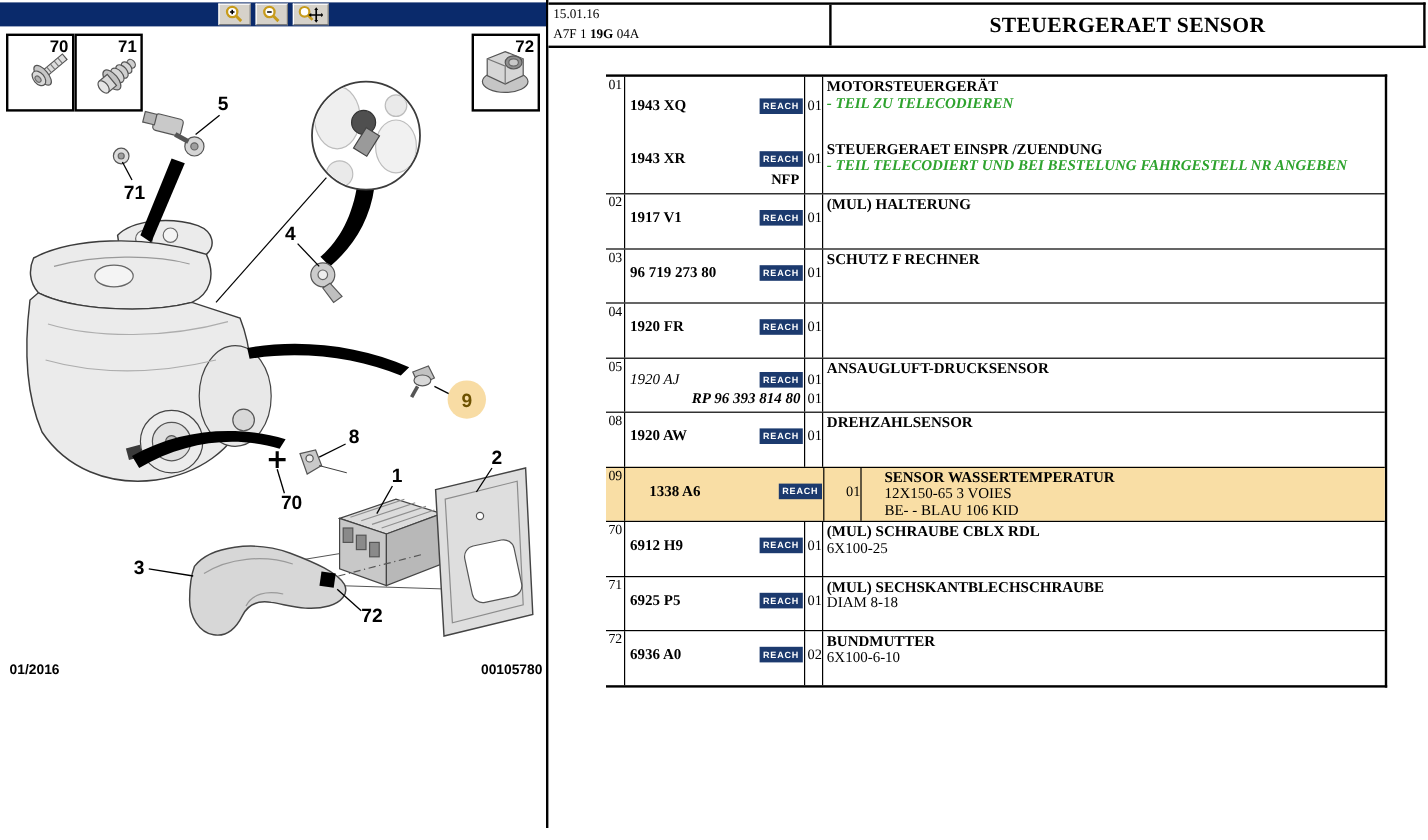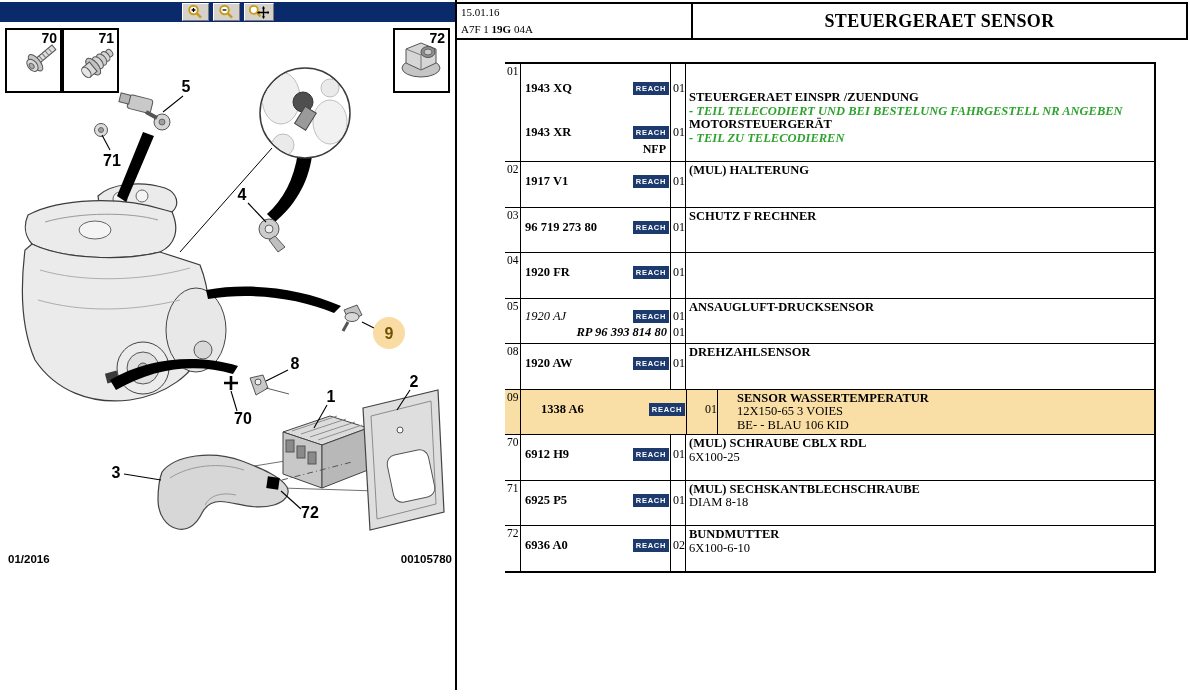--- a/index.html
+++ b/index.html
@@ -291,28 +291,28 @@
             <div class="pn bold">1943 XR</div>
             <div class="reach">REACH</div>
           </div>
           <div class="part-note">NFP</div>
         </div>
         <div class="cell qty">
           <div class="qty-line e0">01</div>
           <div class="qty-line e1">01</div>
         </div>
         <div class="cell desc">
+          <div class="desc-entry e0">
+            <div class="dl bold">MOTORSTEUERGERÄT</div>
+            <div class="dl green">- TEIL ZU TELECODIEREN</div>
+          </div>
           <div class="desc-entry e1">
             <div class="dl bold">STEUERGERAET EINSPR /ZUENDUNG</div>
             <div class="dl green">- TEIL TELECODIERT UND BEI BESTELUNG FAHRGESTELL NR ANGEBEN</div>
           </div>
-          <div class="desc-entry e0">
-            <div class="dl bold">MOTORSTEUERGERÄT</div>
-            <div class="dl green">- TEIL ZU TELECODIEREN</div>
-          </div>
         </div>
       </div>
       <div class="row" data-ref="02">
         <div class="cell ref">02</div>
         <div class="cell part">
           <div class="part-entry e0">
             <div class="pn bold">1917 V1</div>
             <div class="reach">REACH</div>
           </div>
         </div>

